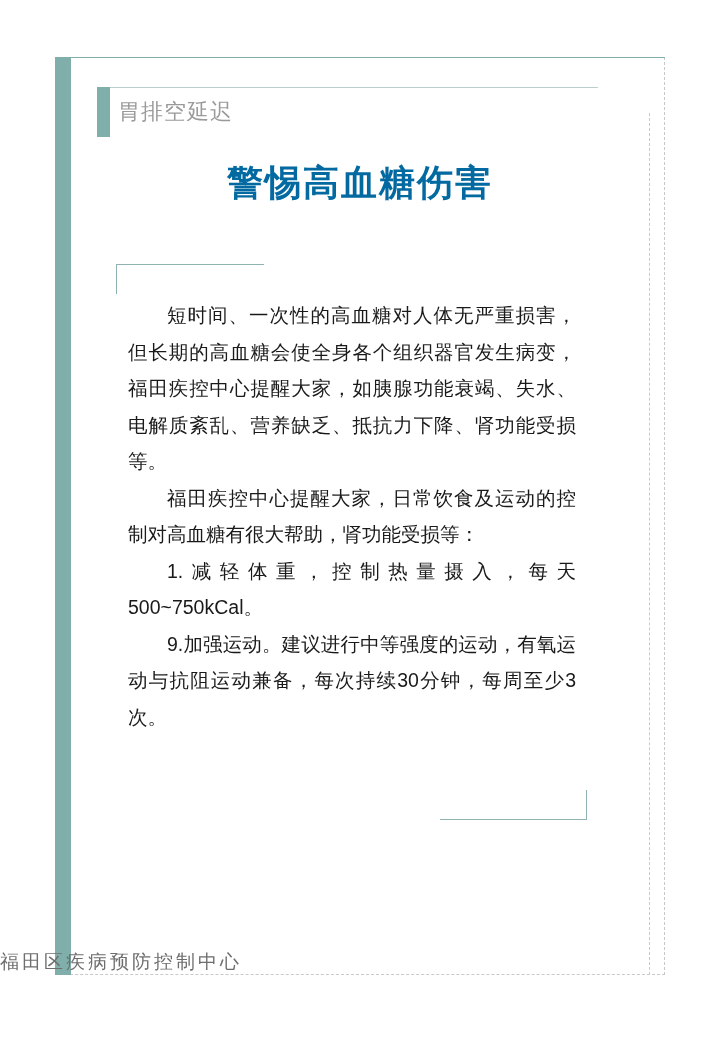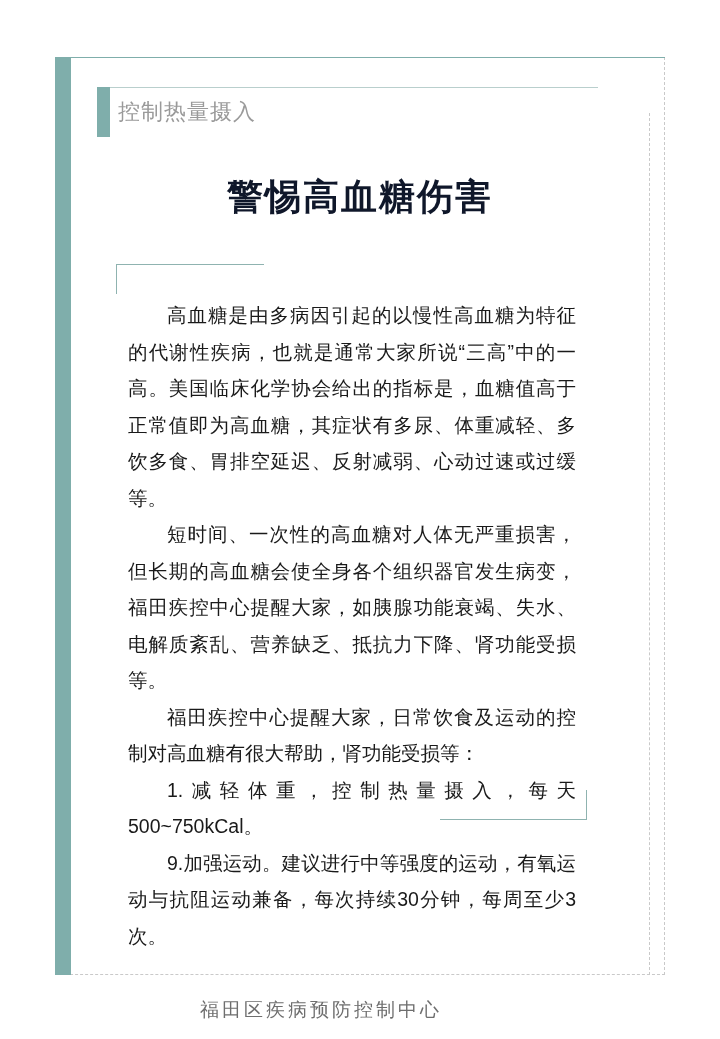--- a/index.html
+++ b/index.html
@@ -81,26 +81,26 @@
     color: #9a9a9a;
     letter-spacing: 1px;
     line-height: 32px;
     white-space: nowrap;
   }
 
   
   .main-title {
     position: absolute;
     left: 0;
-    top: 174px;
+    top: 160px;
     width: 720px;
     text-align: center;
     font-size: 36px;
     font-weight: bold;
-    color: #0f172a;
+    color: #0369a1;
     letter-spacing: 2px;
     line-height: 46px;
   }
 
   
   .bracket-tl {
     position: absolute;
     left: 116px;
     top: 264px;
     width: 148px;
@@ -134,49 +134,48 @@
   }
   .body-text p {
     margin: 0;
     text-indent: 2em;
   }
 
   
   .footer-org {
     position: absolute;
     left: 0;
-    top: 996px;
+    top: 948px;
     width: 642px;
-    text-align: center;
+    text-align: left;
     font-size: 19px;
     color: #6e6e6e;
     letter-spacing: 3px;
     line-height: 28px;
   }
 </style>
 </head>
 <body>
 
 <div class="dashed-frame-outer"></div>
 <div class="dashed-frame-inner"></div>
 
 <div class="teal-bar-outer"></div>
 <div class="teal-rule-top"></div>
 
 <div class="teal-bar-inner"></div>
 <div class="teal-rule-header"></div>
 
-<div class="header-label">控制热量摄入</div>
+<div class="header-label">胃排空延迟</div>
 
 <div class="main-title">警惕高血糖伤害</div>
 
 <div class="bracket-tl"></div>
 <div class="bracket-br"></div>
 
 <div class="body-text">
-  <p>高血糖是由多病因引起的以慢性高血糖为特征的代谢性疾病，也就是通常大家所说“三高”中的一高。美国临床化学协会给出的指标是，血糖值高于正常值即为高血糖，其症状有多尿、体重减轻、多饮多食、胃排空延迟、反射减弱、心动过速或过缓等。</p>
   <p>短时间、一次性的高血糖对人体无严重损害，但长期的高血糖会使全身各个组织器官发生病变，福田疾控中心提醒大家，如胰腺功能衰竭、失水、电解质紊乱、营养缺乏、抵抗力下降、肾功能受损等。</p>
   <p>福田疾控中心提醒大家，日常饮食及运动的控制对高血糖有很大帮助，肾功能受损等：</p>
   <p>1.减轻体重，控制热量摄入，每天500~750kCal。</p>
   <p>9.加强运动。建议进行中等强度的运动，有氧运动与抗阻运动兼备，每次持续30分钟，每周至少3次。</p>
 </div>
 
 <div class="footer-org">福田区疾病预防控制中心</div>
 
 </body></html>

